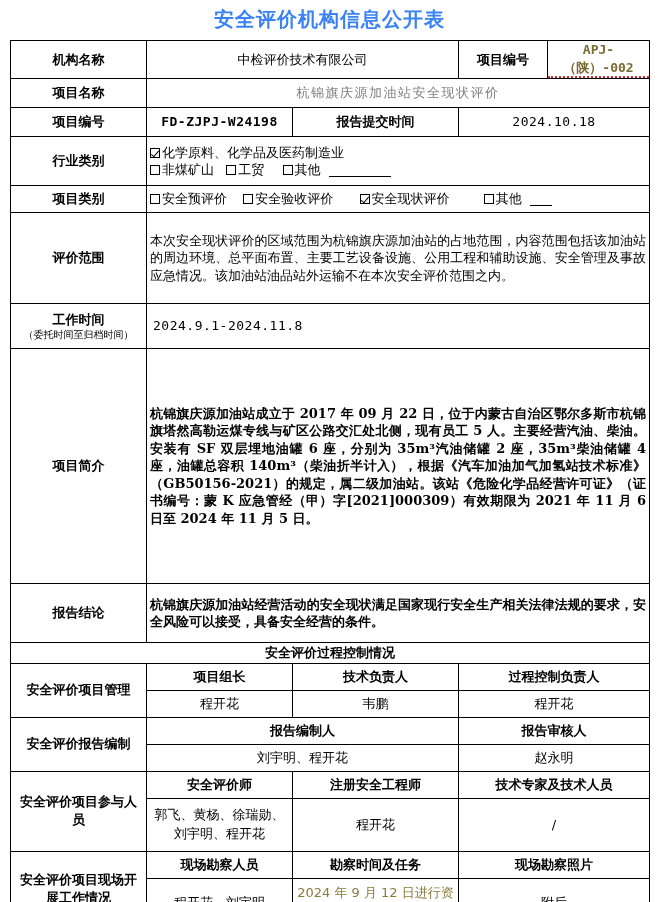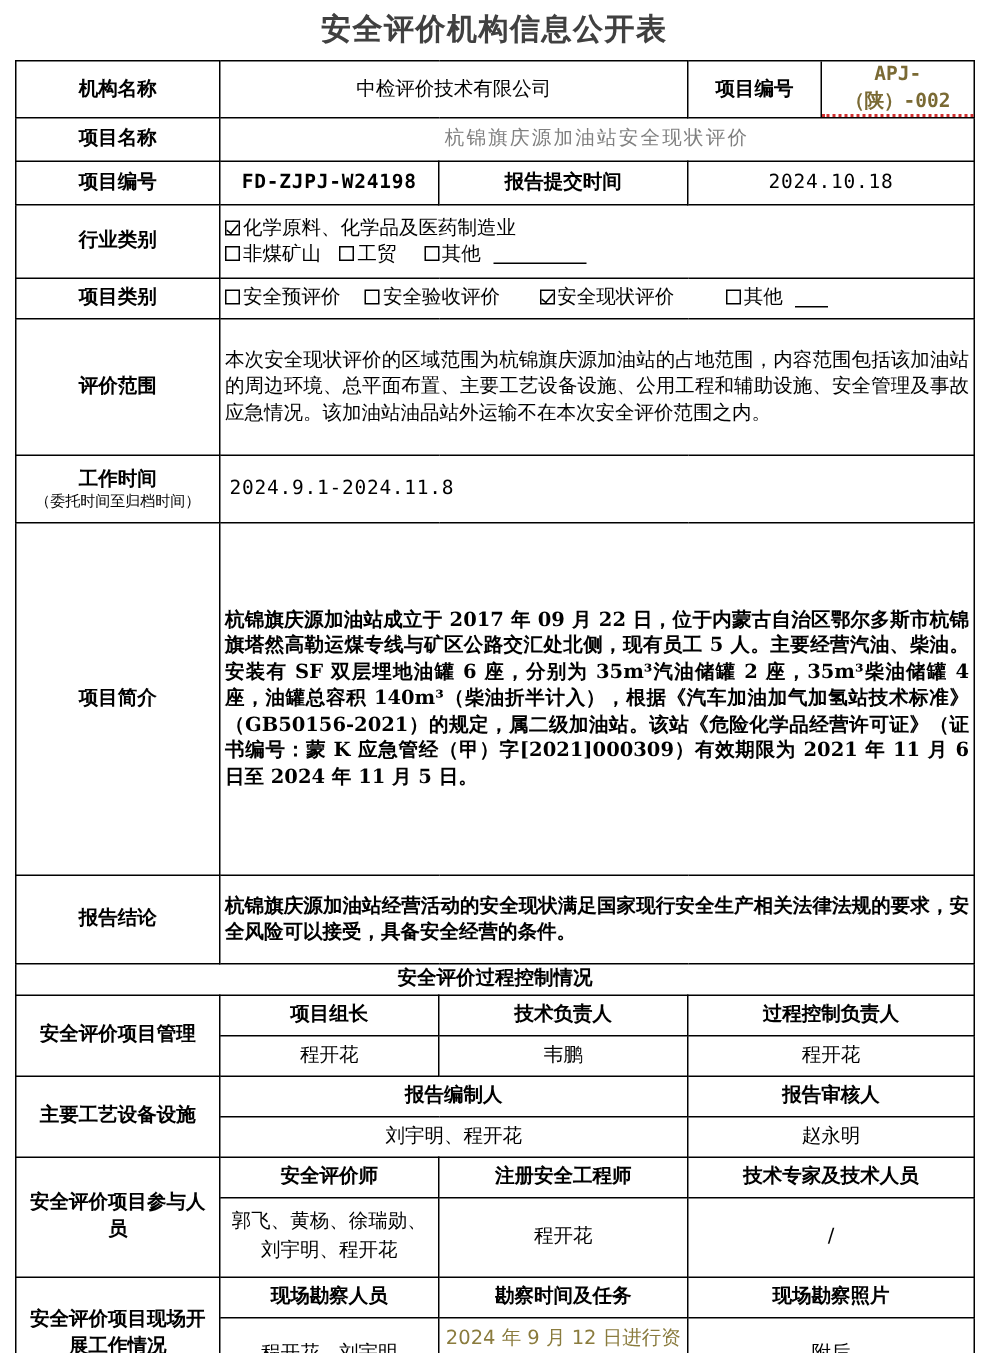--- a/index.html
+++ b/index.html
@@ -23,21 +23,21 @@
     background: #fff;
   }
   .doc-title {
     text-align: center;
     font-size: 20px;
     font-weight: bold;
     letter-spacing: 1px;
     padding-top: 6px;
     padding-bottom: 7px;
     font-family: "DejaVu Serif", "Liberation Serif", serif;
-    color: #404040;
+    color: #3b82f6;
   }
   table.main {
     border-collapse: collapse;
     width: 639px;
     margin: 0 10px;
     table-layout: fixed;
   }
   table.main td {
     border: 1px solid #000;
     padding: 1px 3px;
@@ -256,21 +256,21 @@
         <td class="sub-hd">技术负责人</td>
         <td class="sub-hd">过程控制负责人</td>
       </tr>
       <tr>
         <td class="cellval" style="height:24px">程开花</td>
         <td class="cellval">韦鹏</td>
         <td class="cellval">程开花</td>
       </tr>
 
       <tr>
-        <td class="lbl" rowspan="2" style="line-height:1.4">主要工艺设备设施</td>
+        <td class="lbl" rowspan="2" style="line-height:1.4">安全评价报告编制</td>
         <td class="sub-hd" colspan="2" style="height:24px">报告编制人</td>
         <td class="sub-hd">报告审核人</td>
       </tr>
       <tr>
         <td class="cellval" colspan="2" style="height:24px">刘宇明、程开花</td>
         <td class="cellval">赵永明</td>
       </tr>
 
       <tr>
         <td class="lbl" rowspan="2" style="line-height:1.4">安全评价项目参与人员</td>

